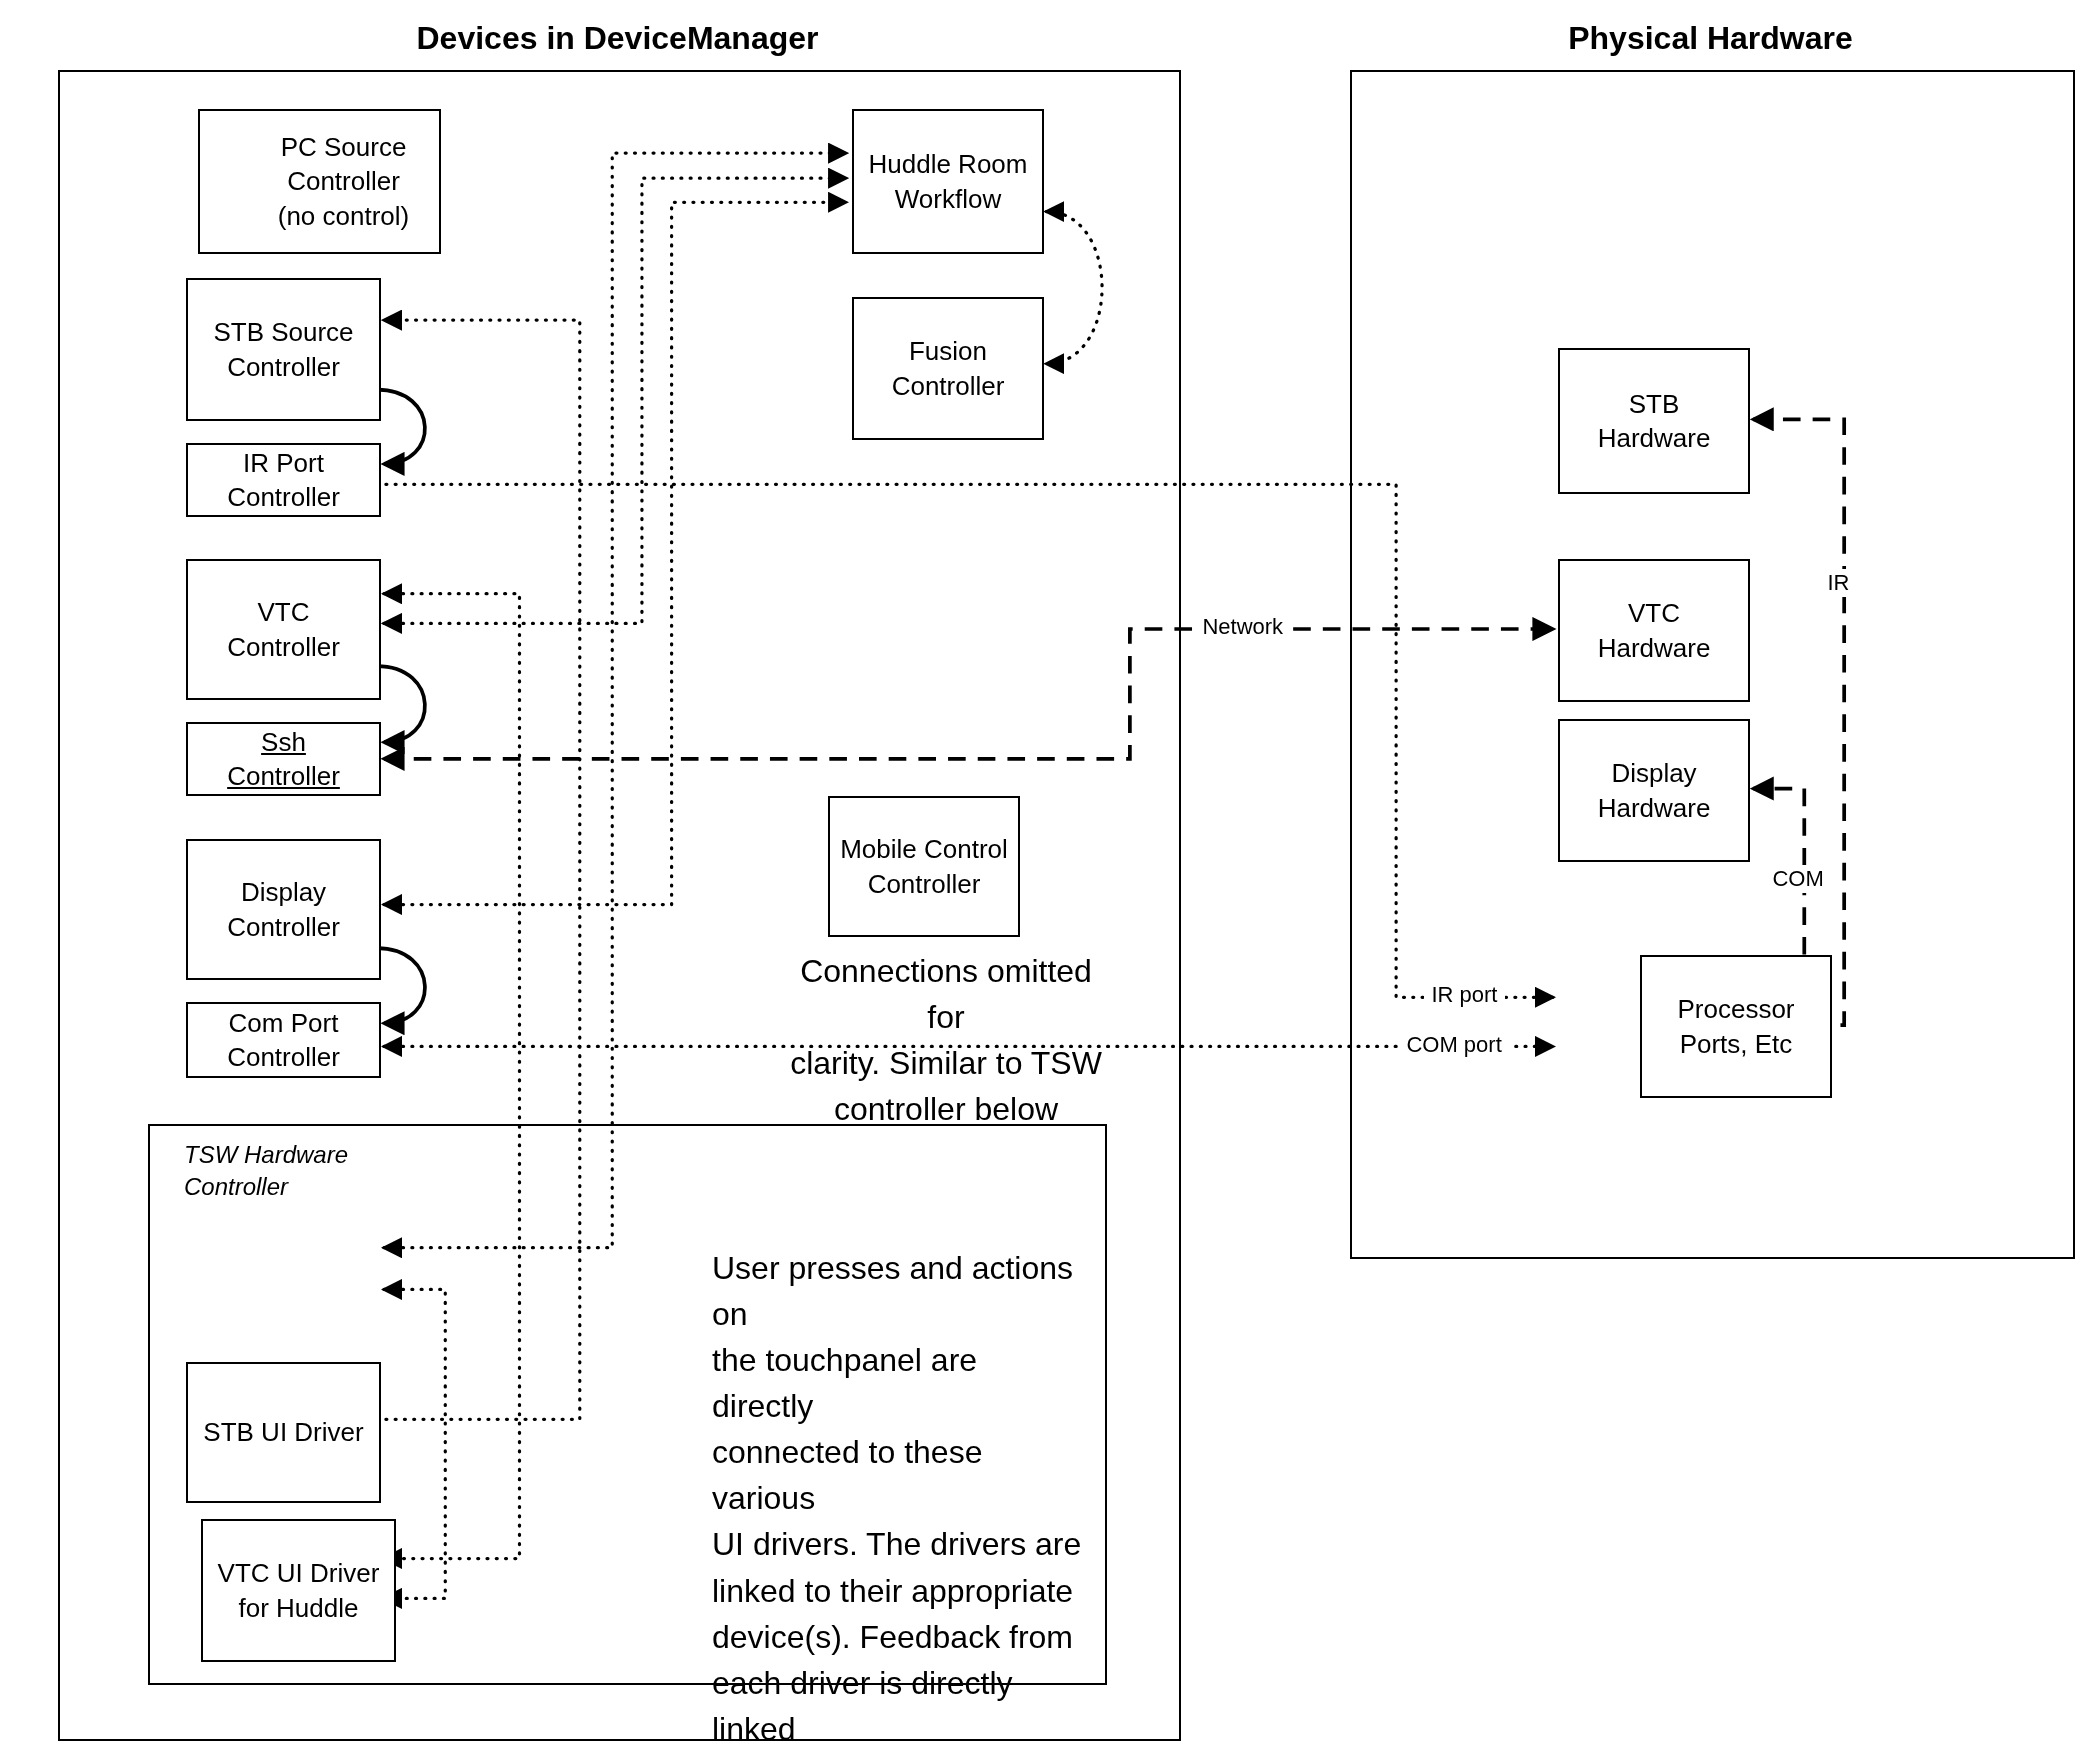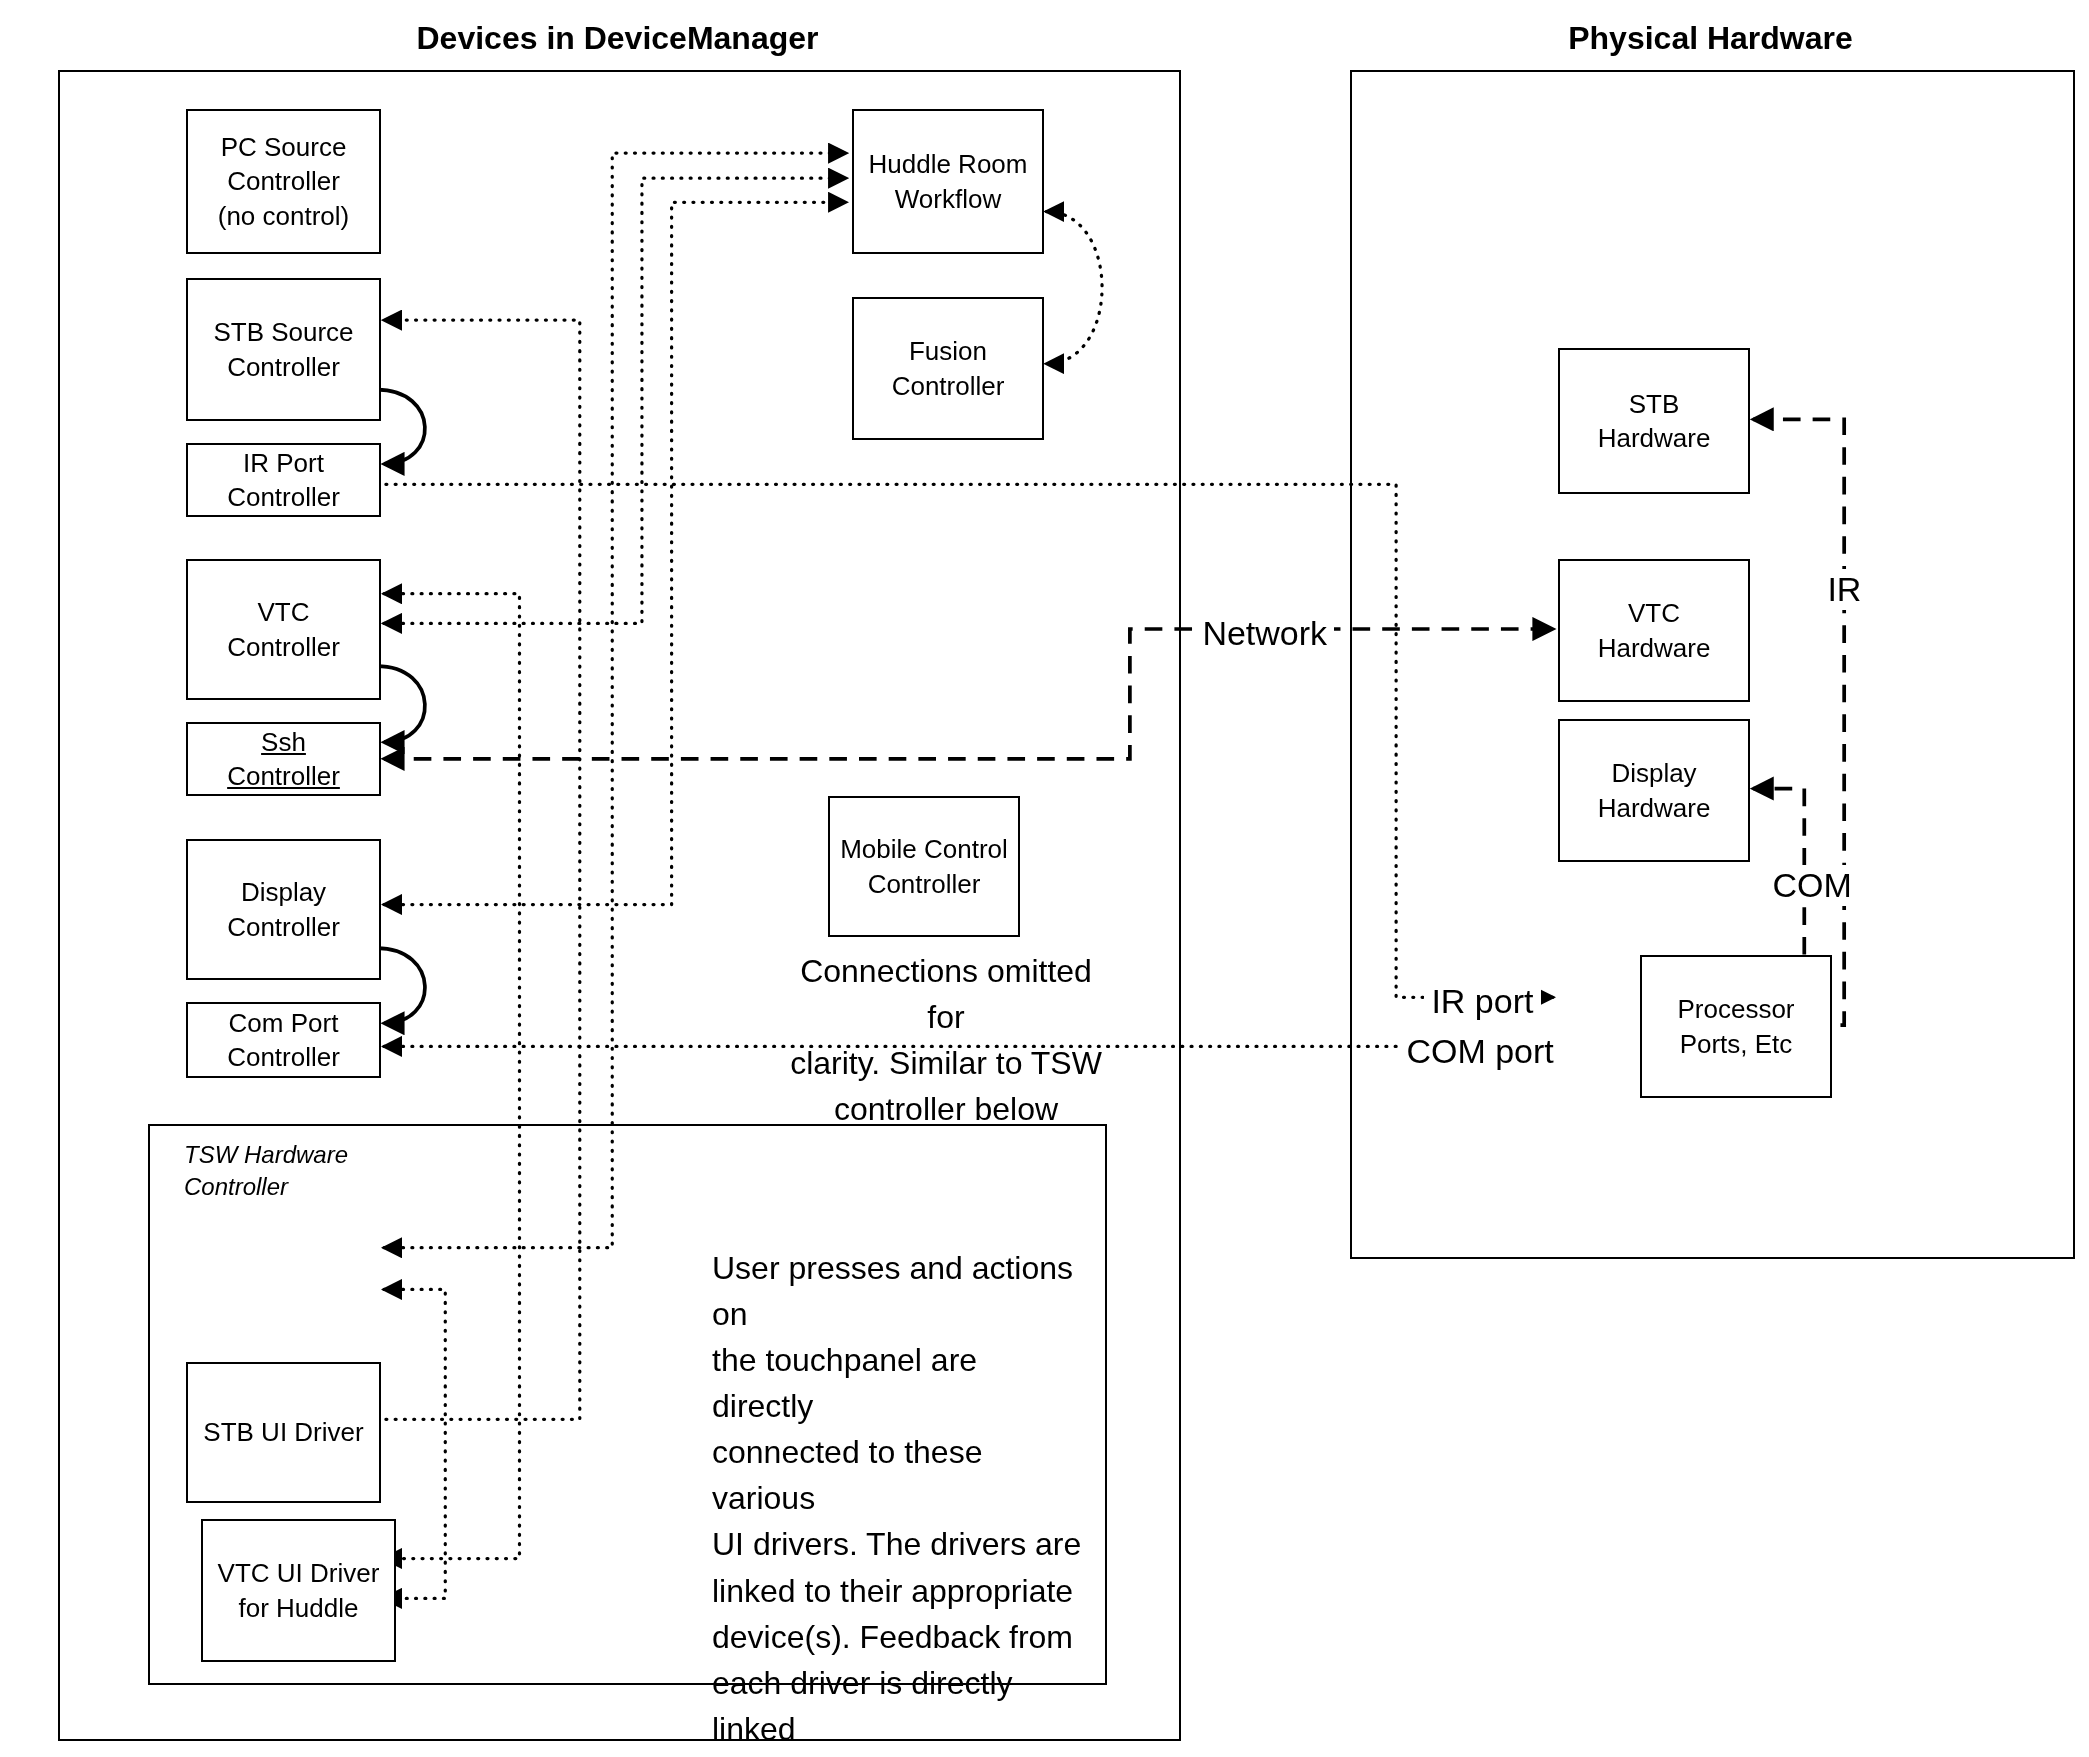--- a/index.html
+++ b/index.html
@@ -16,21 +16,21 @@
   }
   .note { position:absolute; font-size:32px; line-height:1.44; white-space:pre-line; }
   .note.center { text-align:center; }
   .inner-label { position:absolute; font-size:24px; line-height:1.32; white-space:pre-line;font-style:italic; }
 
   svg.wires { position:absolute; left:0; top:0; pointer-events:none; }
   path.solid { fill:none; stroke:#000; stroke-width:4; }
   path.dot   { fill:none; stroke:#000; stroke-width:3.5; stroke-dasharray:1 9; stroke-linecap:round; }
   path.dash  { fill:none; stroke:#000; stroke-width:4; stroke-dasharray:19 13; }
 
-  .edge-label { position:absolute; background:#fff; font-size:34px; padding:0.9px 7.4px; white-space:nowrap; }
+  .edge-label { position:absolute; background:#fff; font-size:22px; padding:0.9px 7.4px; white-space:nowrap; }
 </style>
 </head>
 <body>
 
 <div class="stage">
 
   <div class="title" style="left:1350px; top:20.4px; width:721px;">Physical Hardware</div>
   <div class="title" style="left:58px; top:20.4px; width:1119px;">Devices in DeviceManager</div>
 
   <div class="container-box" style="left:58px; top:70px; width:1119px; height:1667px;"></div>
@@ -56,21 +56,21 @@
     <path class="dot" d="M 414 640 L 560 640 L 560 1680 L 414 1680" marker-start="url(#arr)" marker-end="url(#arr)"></path>
     <path class="dot" d="M 414 1390 L 480 1390 L 480 1723 L 414 1723" marker-start="url(#arr)" marker-end="url(#arr)"></path>
     <path class="dot" d="M 406 522 L 1505 522 L 1505 1075 L 1674 1075" marker-end="url(#arr)"></path>
     <path class="dot" d="M 414 1128 L 1674 1128" marker-start="url(#arr)" marker-end="url(#arr)"></path>
 
     <path class="dash" d="M 414 818 L 1218 818 L 1218 678 L 1674 678" marker-start="url(#arr)" marker-end="url(#arr)"></path>
     <path class="dash" d="M 1888 1105 L 1988 1105 L 1988 452 L 1890 452" marker-start="url(#arr)" marker-end="url(#arr)"></path>
     <path class="dash" d="M 1888 1068 L 1945 1068 L 1945 850 L 1890 850" marker-start="url(#arr)" marker-end="url(#arr)"></path>
   </svg>
 
-  <div class="node" style="left:186px; top:109px; width:191px; height:141px;">PC Source
+  <div class="node" style="left:198px; top:109px; width:191px; height:141px;padding-left:48px;">PC Source
 Controller
 (no control)</div>
   <div class="node" style="left:186px; top:278px; width:191px; height:139px;">STB Source
 Controller</div>
   <div class="node" style="left:186px; top:443px; width:191px; height:70px;">IR Port
 Controller</div>
   <div class="node" style="left:186px; top:559px; width:191px; height:137px;">VTC
 Controller</div>
   <div class="node" style="left:186px; top:722px; width:191px; height:70px;text-decoration:underline;">Ssh
 Controller</div>

